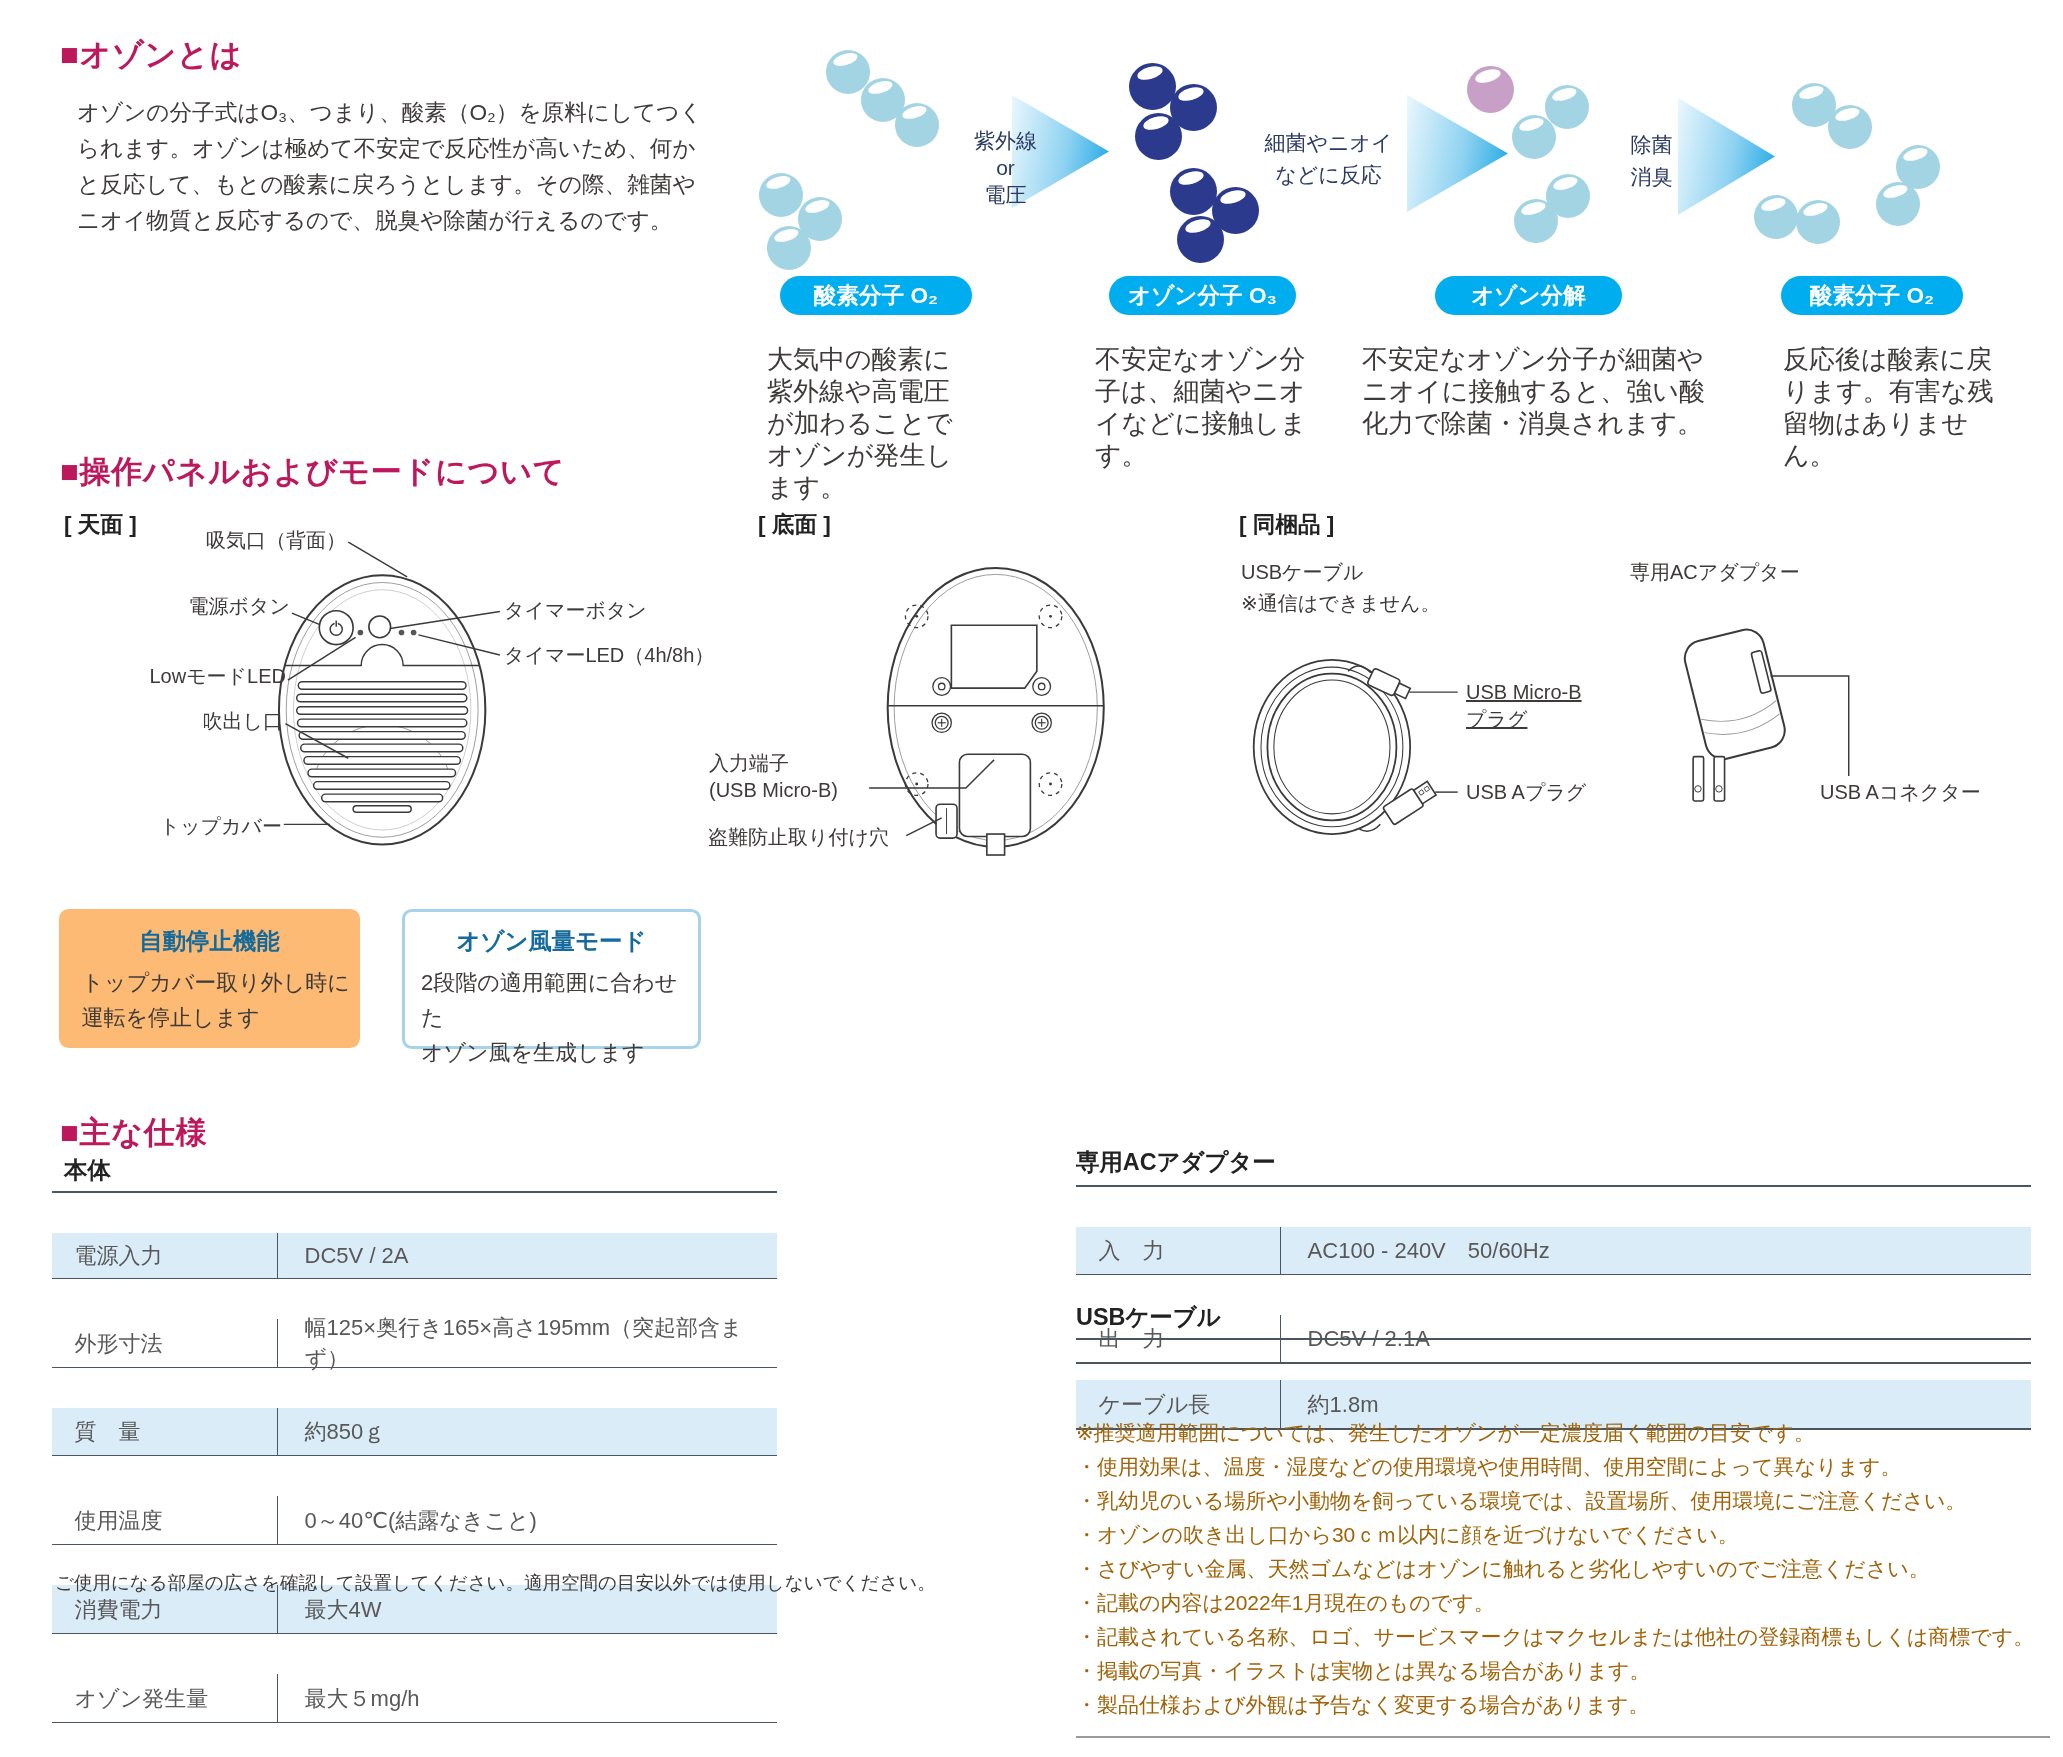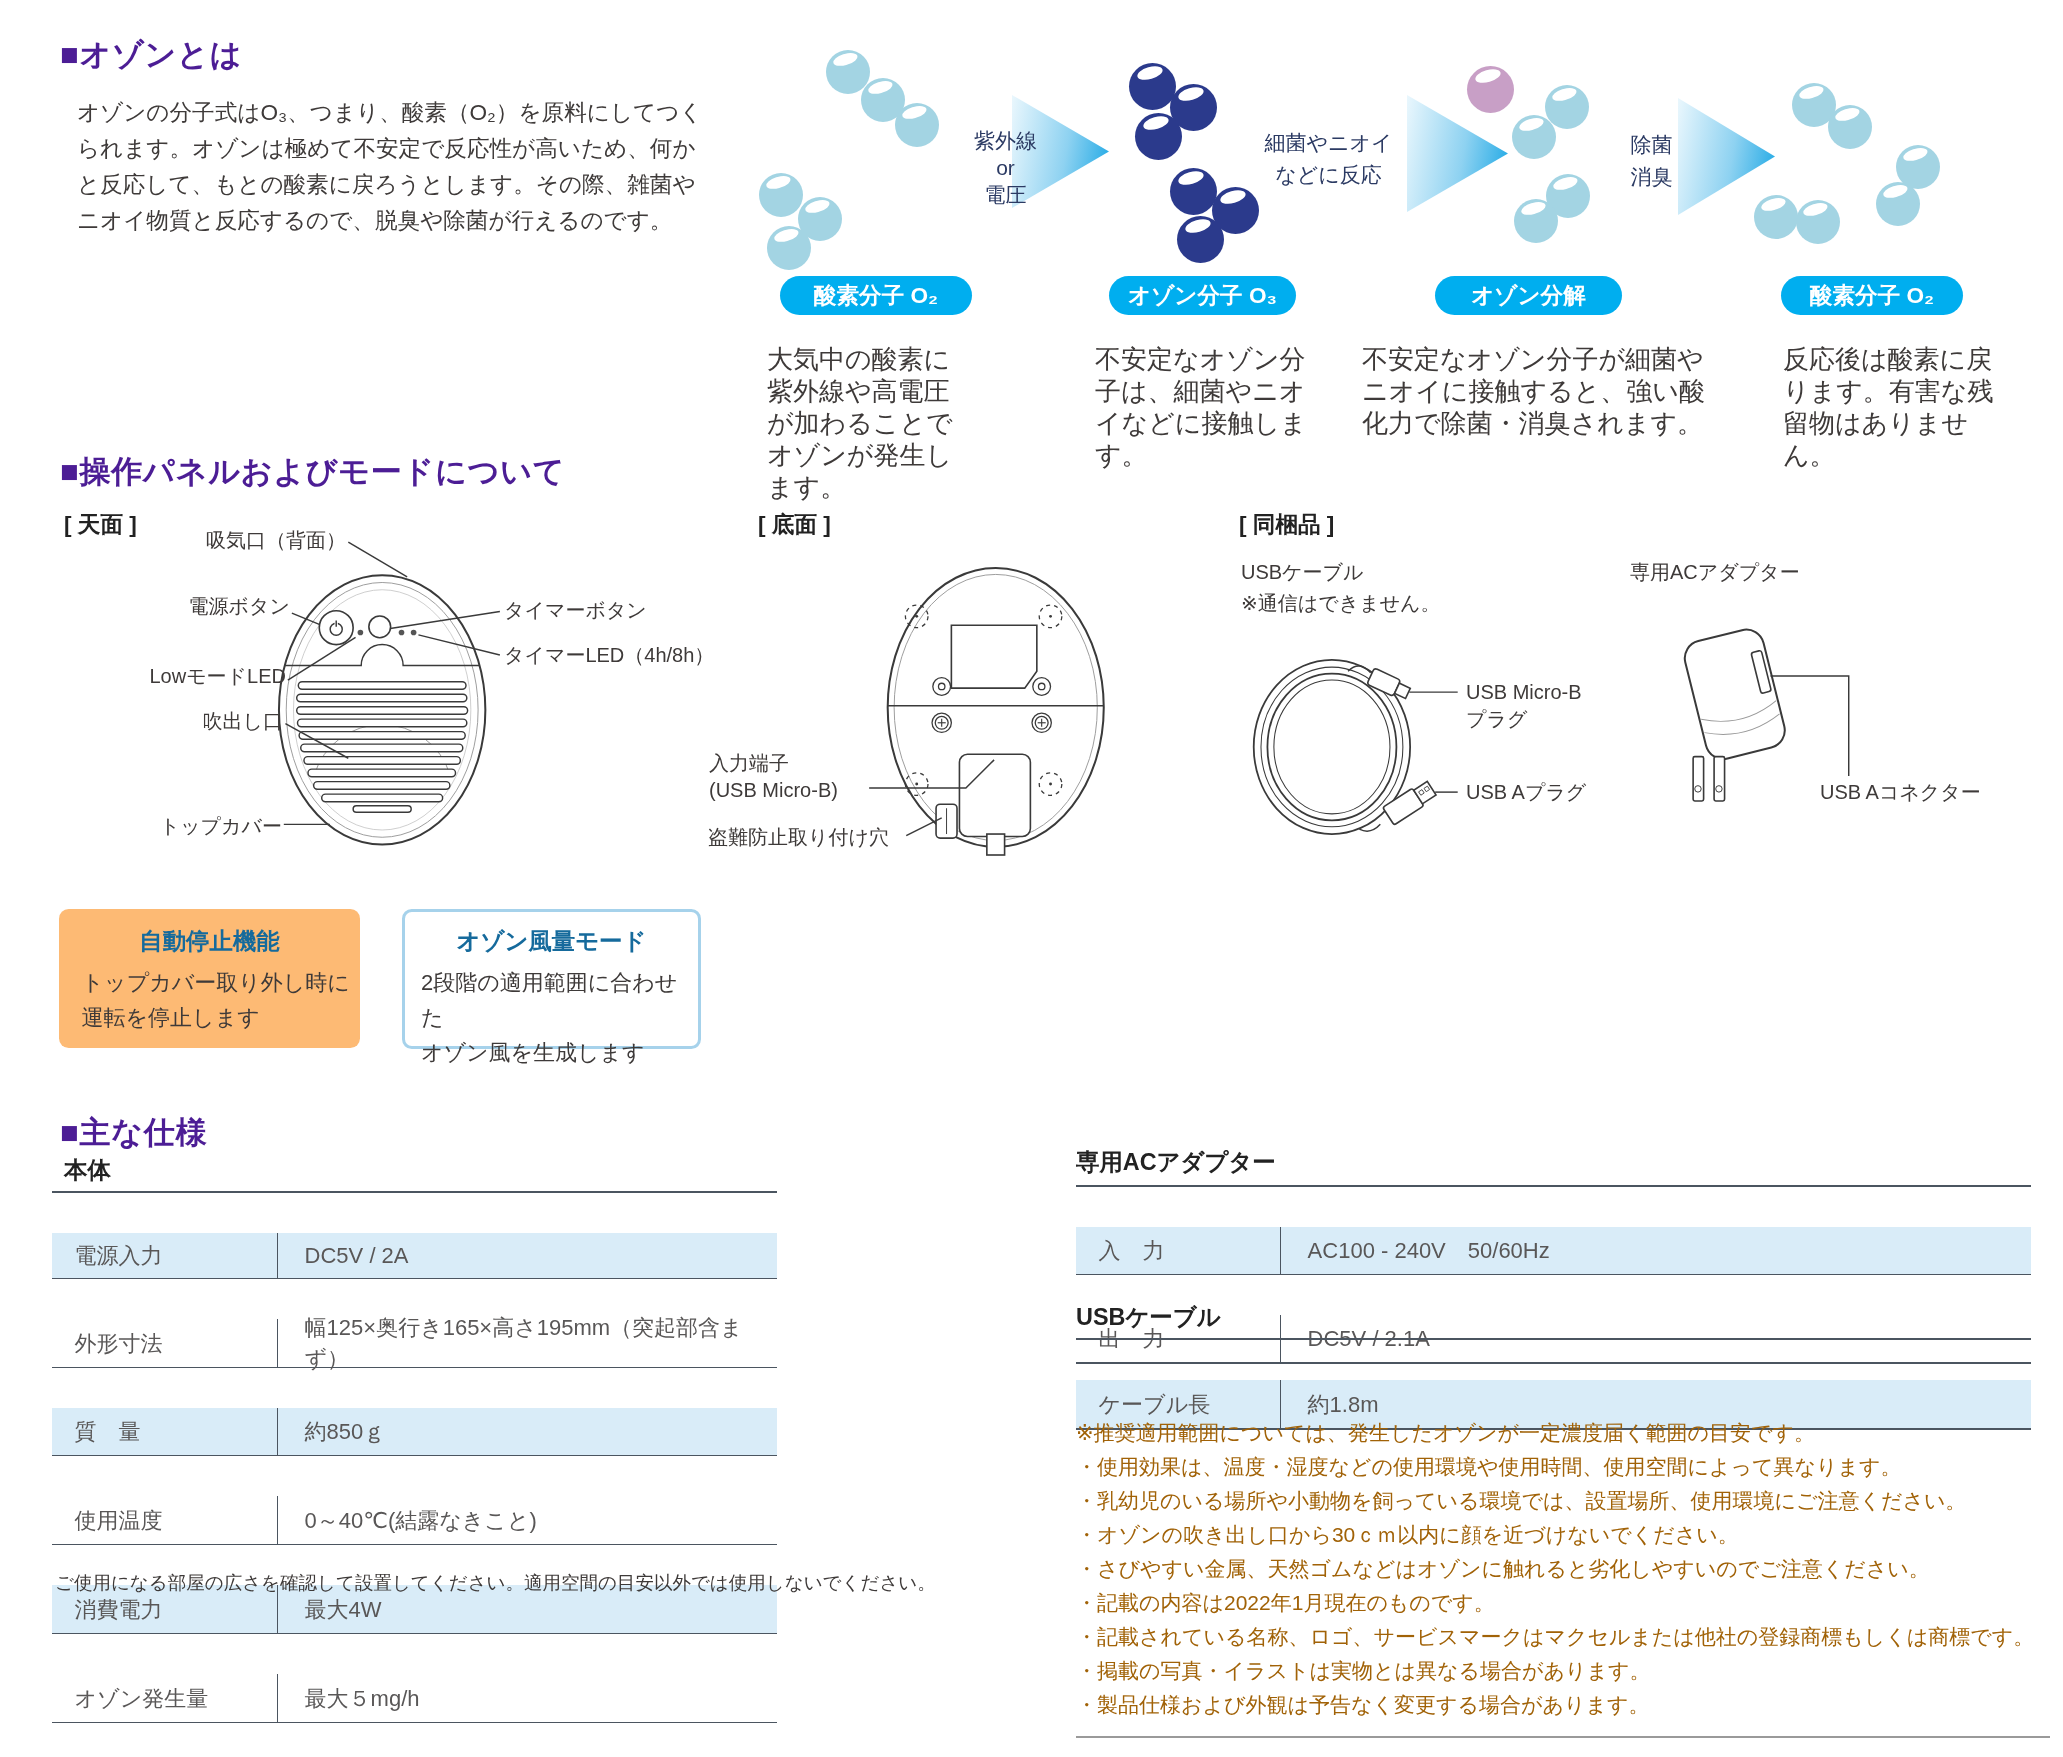--- a/index.html
+++ b/index.html
@@ -1,19 +1,19 @@
 <!DOCTYPE html>
 <html style="font-size:13px"><head>
 <meta charset="utf-8">
 <style>
   html,body{margin:0;padding:0;background:#fff;}
   #canvas{position:relative;width:2064px;height:1757px;background:#fff;overflow:hidden;
           font-family:"Liberation Sans","DejaVu Sans",sans-serif;color:#3e3a39;}
   .abs{position:absolute;}
-  .sec-heading{font-size:31px;font-weight:700;color:#4c1d95;letter-spacing:0.8px;}
+  .sec-heading{font-size:31px;font-weight:700;color:#be185d;letter-spacing:0.8px;}
   .body-par{font-size:22.6px;line-height:36px;color:#3e3a39;}
   .pill{background:#00aeef;color:#fff;font-weight:700;font-size:22.6px;height:39px;
         border-radius:21px;display:flex;align-items:center;justify-content:center;}
   .stage-desc{font-size:26px;line-height:32px;color:#3e3a39;}
   .arrow{clip-path:polygon(0 0,100% 50%,0 100%);
          background:linear-gradient(100deg,#eaf7fd 0%,#8ed2f1 55%,#16a5e4 100%);}
   .arrow-label{font-size:21px;line-height:27px;color:#2b3a63;text-align:center;white-space:pre-line;}
   .bubble{position:absolute;border-radius:50%;}
   .bubble i{content:'';position:absolute;left:16%;top:9%;width:56%;height:26%;
             background:#fff;border-radius:50%;transform:rotate(-16deg);}
@@ -283,21 +283,21 @@
   <div class="abs callout" style="left:504px;top:597px;width:193px;">タイマーボタン</div>
   <div class="abs callout" style="left:504px;top:642px;width:234px;">タイマーLED（4h/8h）</div>
 
   <div class="abs callout" style="left:709px;top:750px;width:169px;">入力端子
 (USB Micro-B)</div>
   <div class="abs callout" style="left:708px;top:824px;width:202px;">盗難防止取り付け穴</div>
 
   <div class="abs callout" style="left:1241px;top:559px;">USBケーブル</div>
   <div class="abs callout" style="left:1241px;top:590px;">※通信はできません。</div>
   <div class="abs callout" style="left:1630px;top:559px;">専用ACアダプター</div>
-  <div class="abs callout" style="left:1466px;top:679px;">USB Micro-B
+  <div class="abs callout" style="left:1466px;top:679px;text-decoration:underline;">USB Micro-B
 プラグ</div>
   <div class="abs callout" style="left:1466px;top:779px;">USB Aプラグ</div>
   <div class="abs callout" style="left:1820px;top:779px;">USB Aコネクター</div>
 
   <div class="abs feature-box" style="left:59px;top:909px;width:301px;height:139px;background:#fdba74;">
     <div class="feature-title" style="margin-top:16px;">自動停止機能</div>
     <div class="feature-text" style="margin:8px 0 0 22.6px;">トップカバー取り外し時に
 運転を停止します</div>
   </div>
   <div class="abs feature-box" style="left:402px;top:909px;width:293px;height:134px;background:#fff;border:3.2px solid #a6d2eb;">

